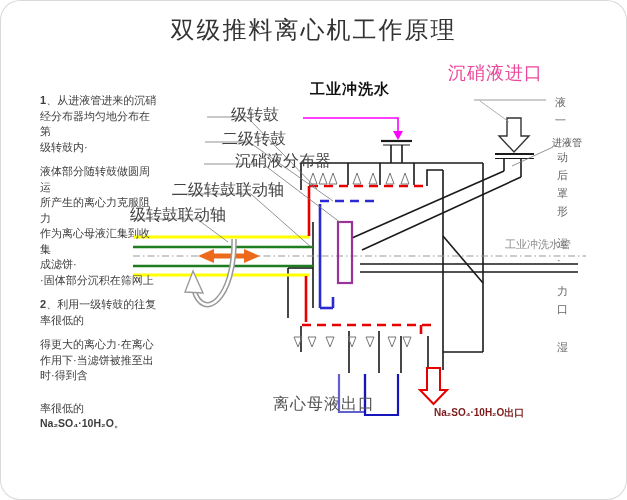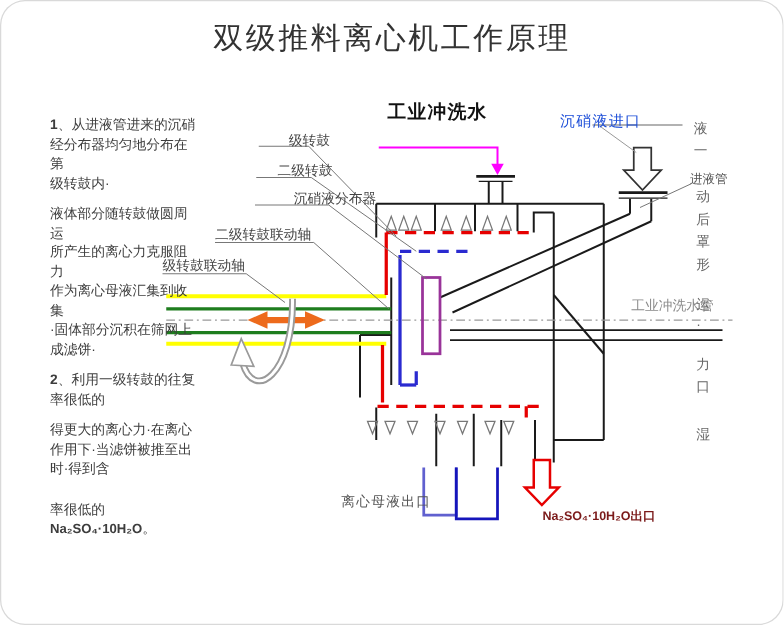--- a/index.html
+++ b/index.html
@@ -15,28 +15,28 @@
     left:0;top:14px;width:627px;text-align:center;
     font-size:24px;color:#333;letter-spacing:2px;font-weight:400;
   }
   
   #left-notes{left:28px;top:93px;width:132px;font-size:11px;color:#3d3d3d;line-height:15.5px;}
   #left-notes .pg{margin:0 0 9px 12px;}
   #left-notes .pg.p5{margin-top:17px;}
   #left-notes b{font-weight:bold;}
   #left-notes .frm{font-weight:bold;font-size:10.5px;}
   
-  .lb{font-size:11px;color:#444;white-space:nowrap;}
+  .lb{font-size:16px;color:#444;white-space:nowrap;}
   #lb-drum1{left:231px;top:105px;}
   #lb-drum2{left:222px;top:129px;}
   #lb-distributor{left:204px;top:151px;margin-left:31px;}
   #lb-drum2-shaft{left:172px;top:180px;}
   #lb-drum1-shaft{left:130px;top:205px;}
   #lb-wash-water{left:310px;top:80px;font-size:15px;font-weight:bold;color:#111;letter-spacing:1px;}
-  #lb-feed-inlet{left:448px;top:61px;font-size:12px;color:#1d4ed8;letter-spacing:1px;margin-top:28px;}
+  #lb-feed-inlet{left:448px;top:61px;font-size:18px;color:#ec4899;letter-spacing:1px;}
   #lb-wash-pipe{left:505px;top:237px;font-size:11px;color:#8a8a8a;}
   #lb-feed-pipe{left:552px;top:136px;font-size:10px;color:#555;}
   #lb-ml-outlet{left:273px;top:394px;color:#555;letter-spacing:1px;}
   #lb-solid-outlet{left:434px;top:406px;font-size:10px;font-weight:bold;color:#7b1a1a;}
   .rc{position:absolute;left:557px;font-size:11px;color:#666;}
   #rc0{top:95px;left:555px;} #rc1{top:113px;left:555px;}
   #rc2{top:150px;} #rc3{top:168px;} #rc4{top:186px;} #rc5{top:204px;}
   #rc6{top:236px;} #rc7{top:254px;} #rc8{top:284px;} #rc9{top:302px;}
   #rc10{top:340px;}
 </style>
@@ -180,22 +180,22 @@
   <div class="abs" id="left-notes">
     <div class="pg">
       <div><b>1</b><span>、从进液管进来的沉硝</span></div>
       <div>经分布器均匀地分布在第</div>
       <div>级转鼓内·</div>
     </div>
     <div class="pg">
       <div>液体部分随转鼓做圆周运</div>
       <div>所产生的离心力克服阻力</div>
       <div>作为离心母液汇集到收集</div>
+      <div>成滤饼·</div>
       <div>·固体部分沉积在筛网上</div>
-      <div>成滤饼·</div>
     </div>
     <div class="pg">
       <div><b>2</b><span>、利用一级转鼓的往复</span></div>
       <div>率很低的</div>
     </div>
     <div class="pg">
       <div>得更大的离心力·在离心</div>
       <div>作用下·当滤饼被推至出</div>
       <div>时·得到含</div>
     </div>

